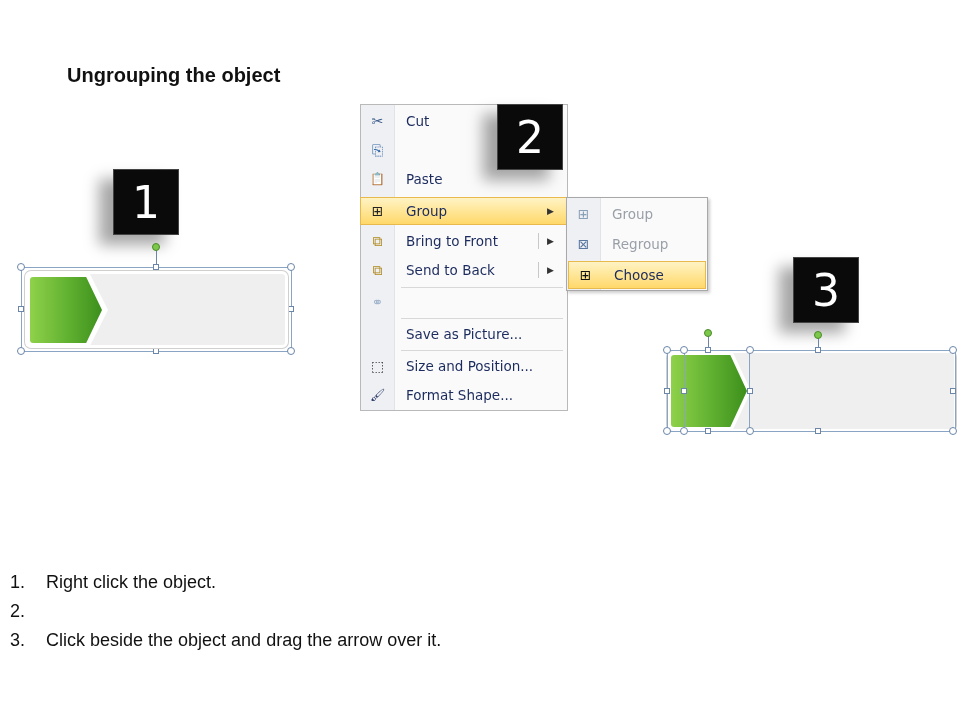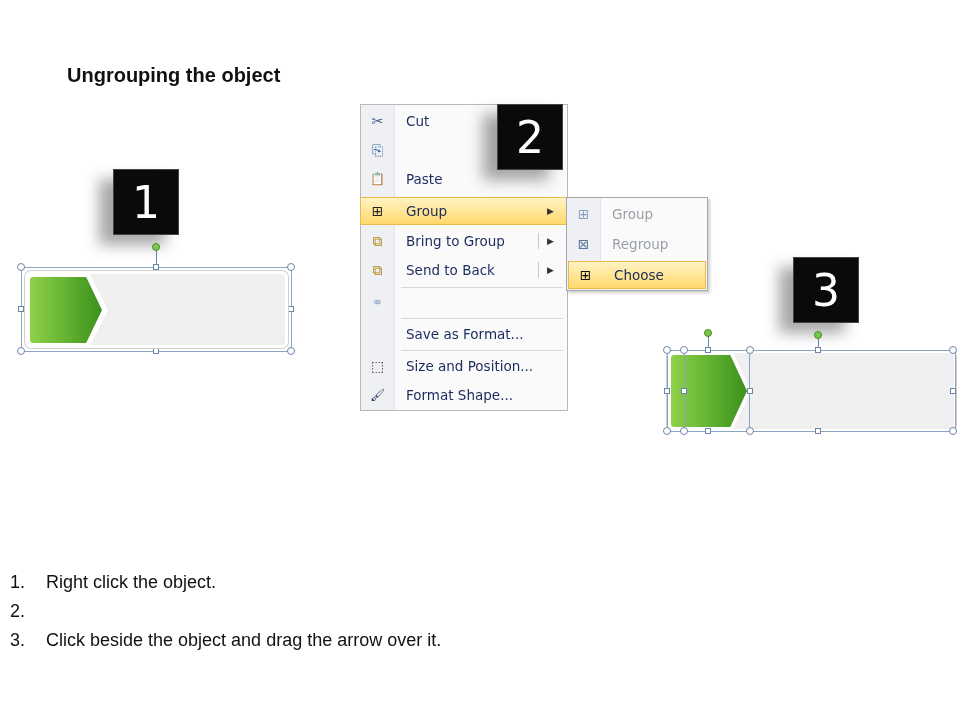--- a/index.html
+++ b/index.html
@@ -64,38 +64,38 @@
     <span class="ic" style="font-size:12px">📋</span>
     <span class="lb">Paste</span>
   </div>
   <div class="mi hl" style="top:92px;left:-1px;width:208px;">
     <span class="ic" style="color:#222">⊞</span>
     <span class="lb">Group</span>
     <span class="arr">▶</span>
   </div>
   <div class="mi" style="top:122px;">
     <span class="ic" style="color:#b08a20">⧉</span>
-    <span class="lb">Bring to Group</span>
+    <span class="lb">Bring to Front</span>
     <span class="sep-v"></span>
     <span class="arr">▶</span>
   </div>
   <div class="mi" style="top:151px;">
     <span class="ic" style="color:#b08a20">⧉</span>
     <span class="lb">Send to Back</span>
     <span class="sep-v"></span>
     <span class="arr">▶</span>
   </div>
   <div class="msep" style="top:182px;"></div>
   <div class="mi dis" style="top:183px;">
     <span class="ic" style="color:#9fb3cc">⚭</span>
   </div>
   <div class="msep" style="top:213px;"></div>
   <div class="mi" style="top:215px;">
     <span class="ic"></span>
-    <span class="lb">Save as Format...</span>
+    <span class="lb">Save as Picture...</span>
   </div>
   <div class="msep" style="top:245px;"></div>
   <div class="mi" style="top:247px;">
     <span class="ic" style="color:#333">⬚</span>
     <span class="lb">Size and Position...</span>
   </div>
   <div class="mi" style="top:276px;">
     <span class="ic" style="font-size:12px">🖌</span>
     <span class="lb">Format Shape...</span>
   </div>

